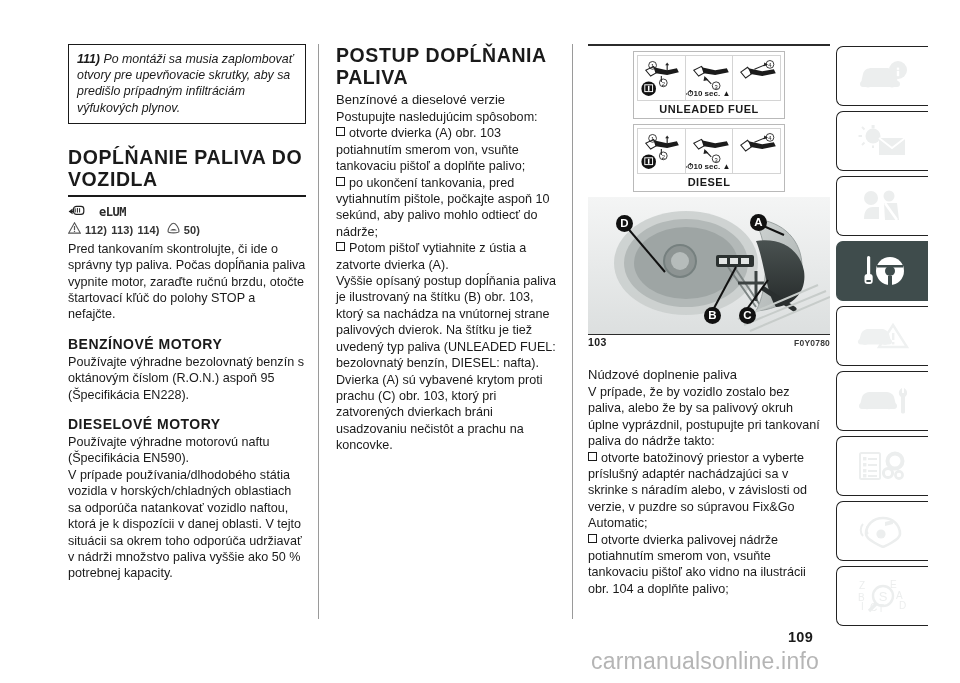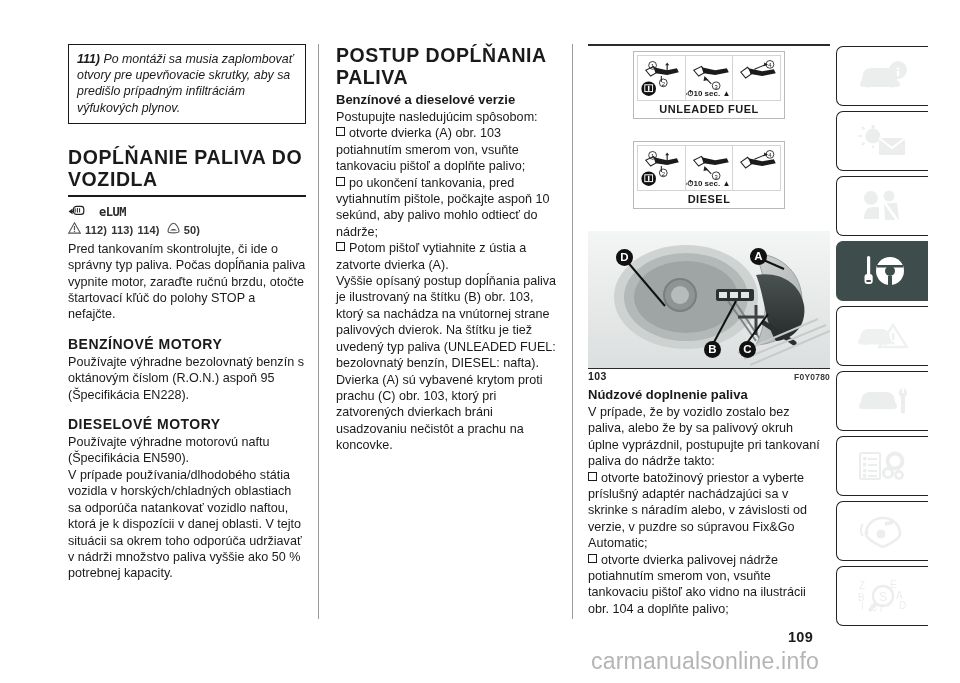--- a/index.html
+++ b/index.html
@@ -75,21 +75,21 @@
     font-size: 14px;
     line-height: 17px;
     font-weight: bold;
     letter-spacing: 0.5px;
     margin: 13px 0 1px 0;
     text-transform: uppercase;
   }
   h3.subsub {
     font-size: 13px;
     line-height: 17px;
-    font-weight: bold;
+    font-weight: normal;
     margin: 4px 0 1px 0;
   }
   p.body {
     margin: 0 0 0 0;
   }
   p.body + p.body { margin-top: 0; }
 
   
   .sym-row {
     display: flex;
@@ -163,21 +163,21 @@
     font-weight: bold;
     color: #3a3a3a;
     letter-spacing: 0.2px;
   }
 
   
   .plate {
     border: 1.2px solid #b9b9b9;
     background: #fff;
     padding: 3px;
-    margin: 0 auto 22px auto;
+    margin: 0 auto 5px auto;
     width: 152px;
     box-sizing: border-box;
   }
   .plate-strip {
     display: flex;
     gap: 0;
     border: 1px solid #d4d4d4;
     box-sizing: border-box;
   }
   .plate-cell {
@@ -499,21 +499,21 @@
       <div class="cap" style="left:116px; top:110px;">B</div>
       <div class="cap" style="left:151px; top:110px;">C</div>
     </div>
 
     <div class="fig-labels">
       <span class="fig-num">103</span>
       <span class="fig-code">F0Y0780</span>
     </div>
   </div>
 
-  <div class="col" id="col-right" style="top:386px;">
+  <div class="col" id="col-right" style="top:366px;">
     <h3 class="subsub" style="margin-top:0;">Núdzové doplnenie paliva</h3>
     <p class="body">V prípade, že by vozidlo zostalo bez paliva, alebo že by sa palivový okruh úplne vyprázdnil, postupujte pri tankovaní paliva do nádrže takto:</p>
     <p class="bullet-para">
       <span class="sq"></span><span>otvorte batožinový priestor a vyberte príslušný adaptér nachádzajúci sa v skrinke s náradím alebo, v závislosti od verzie, v puzdre so súpravou Fix&amp;Go Automatic;</span>
     </p>
     <p class="bullet-para">
       <span class="sq"></span><span>otvorte dvierka palivovej nádrže potiahnutím smerom von, vsuňte tankovaciu pištoľ ako vidno na ilustrácii obr. 104 a doplňte palivo;</span>
     </p>
   </div>
 

